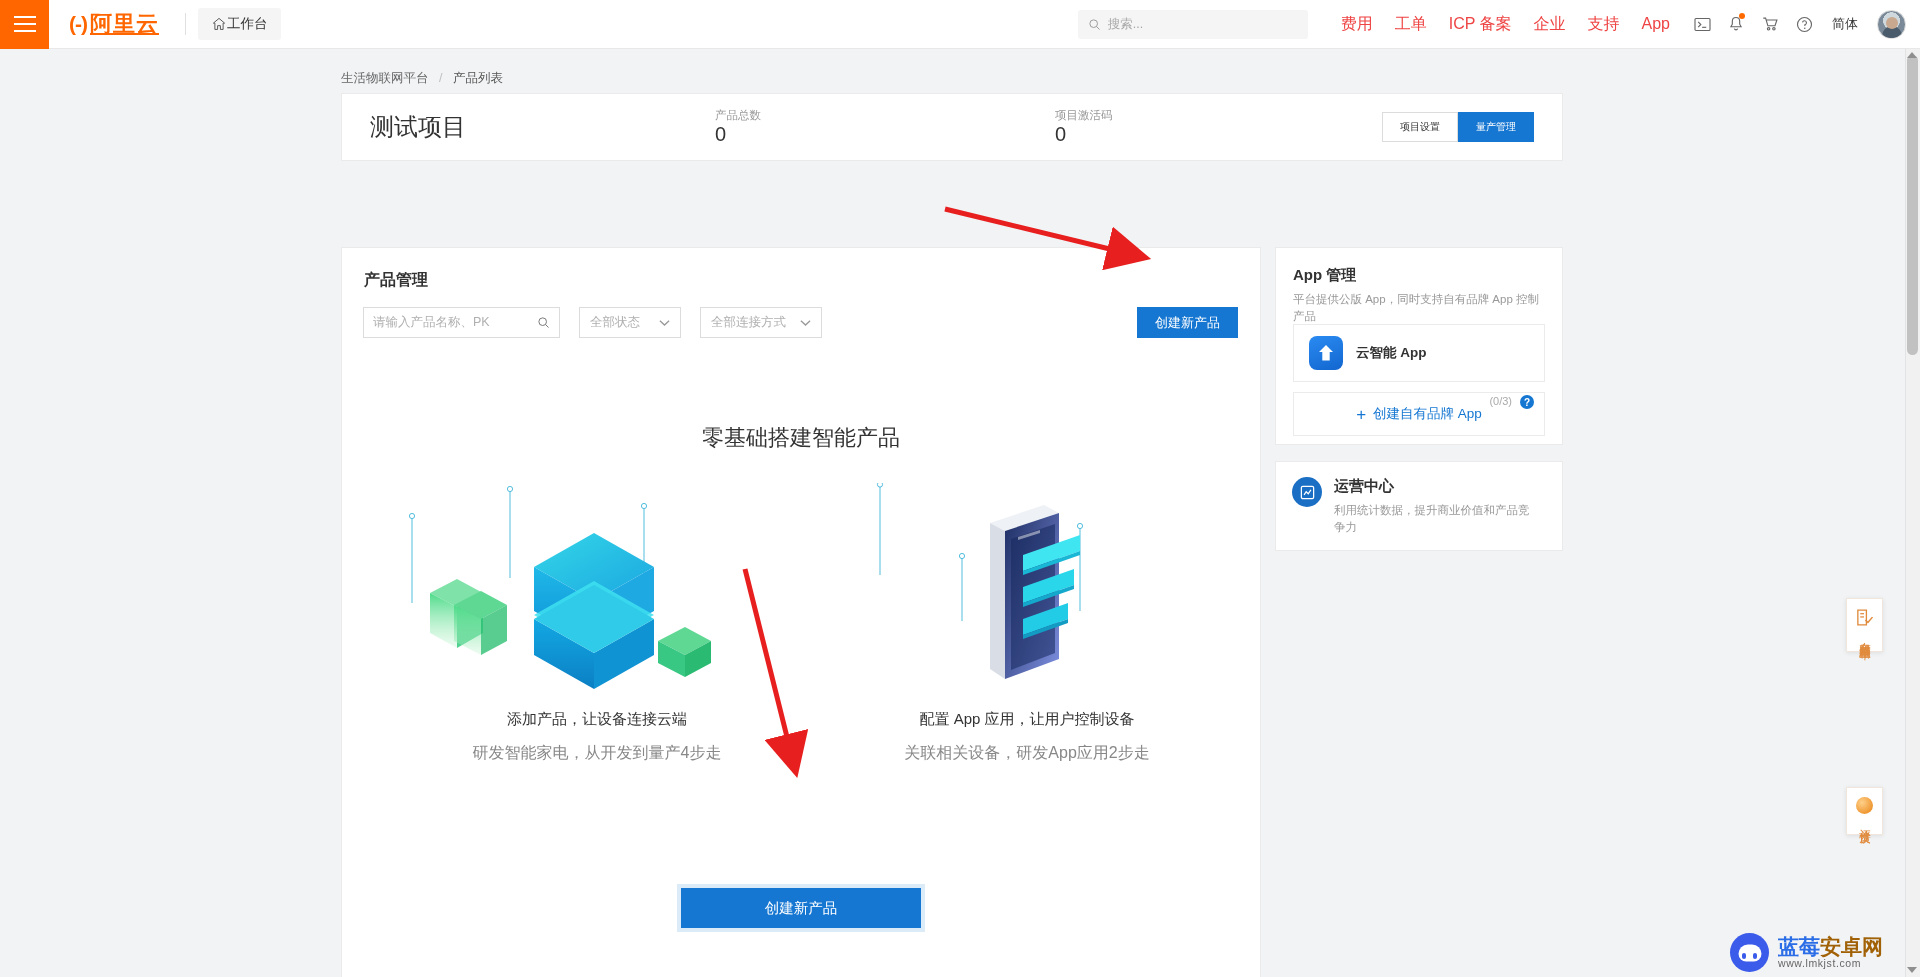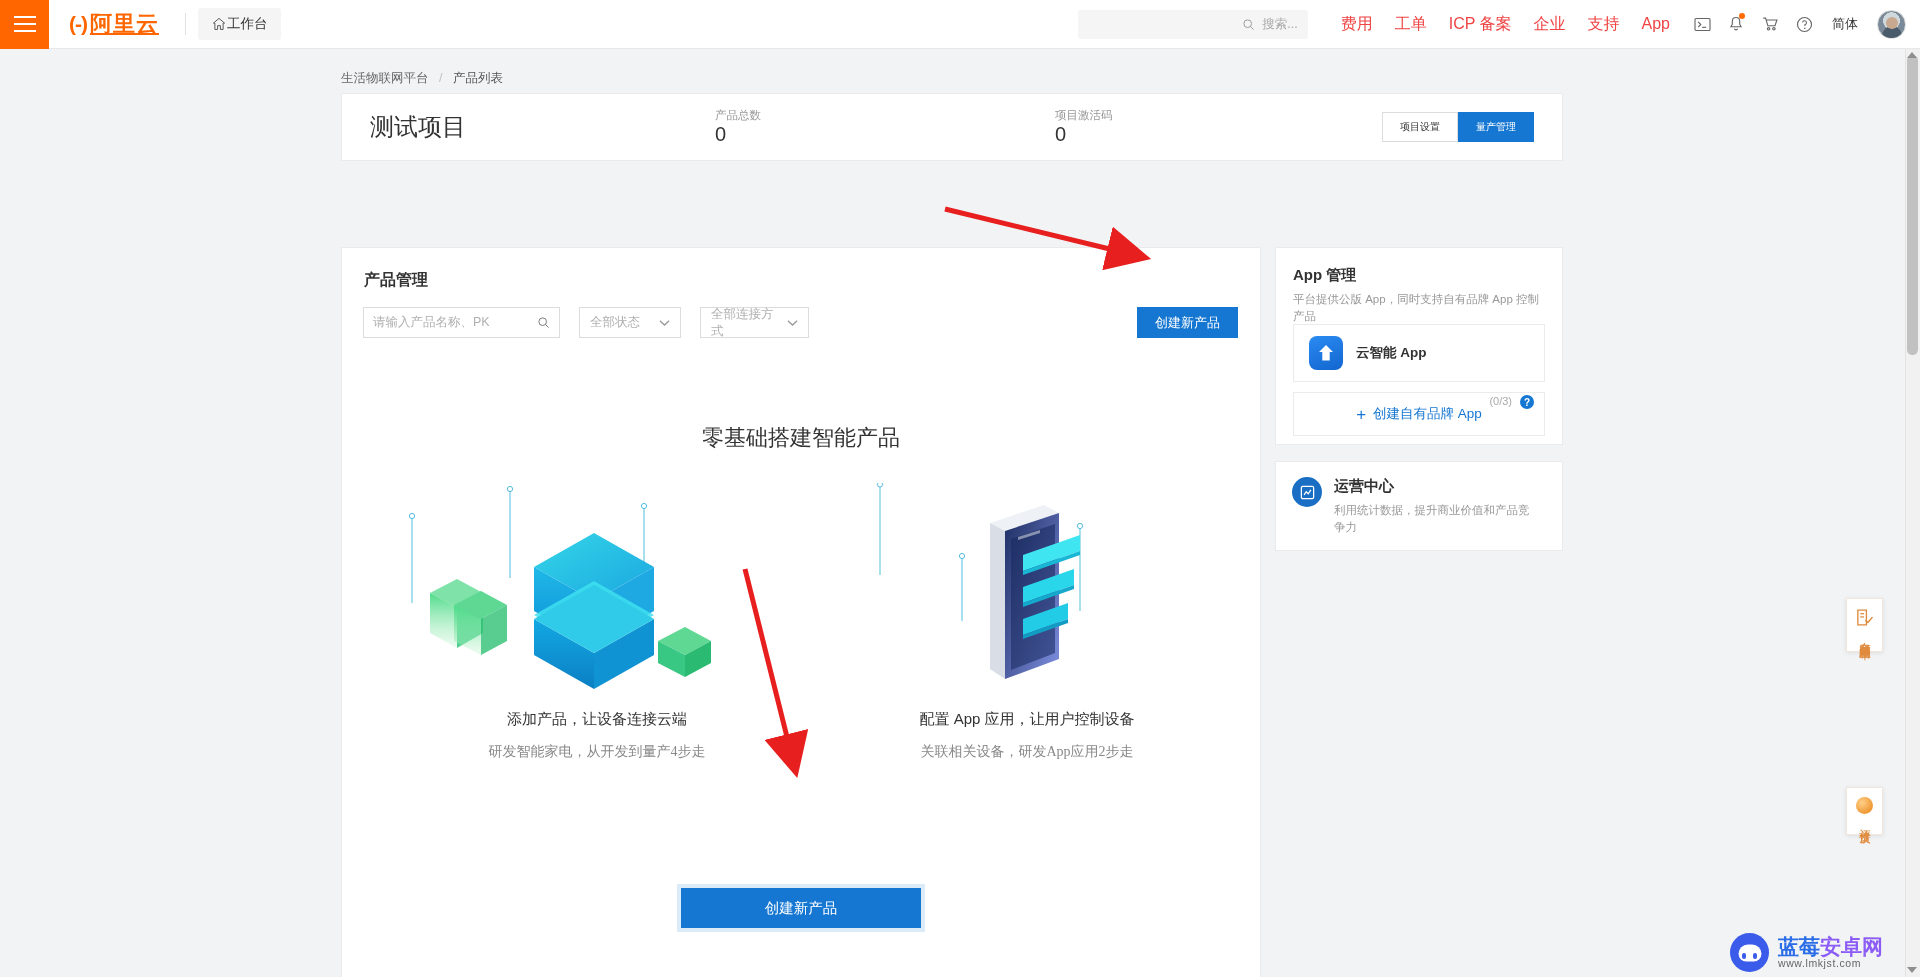--- a/index.html
+++ b/index.html
@@ -40,21 +40,21 @@
     display:flex; align-items:center; gap:1px;
     background:#f5f5f5; border-radius:3px;
     padding: 7px 14px; font-size:13.5px; color:#333; cursor:pointer;
   }
 
   .topbar-spacer { flex: 1 1 auto; }
 
   .search-box {
     width: 230px; height: 29px; background:#f5f5f5; border-radius:3px;
     display:flex; align-items:center; padding:0 10px; gap:7px;
-    margin-right: 22px; cursor: text; justify-content: flex-end;
+    margin-right: 22px; cursor: text;
   }
   .search-box .ph { font-size:12.5px; color:#a8a8a8; }
 
   .nav-links { display:flex; align-items:center; gap:0; margin-right: 4px; }
   .nav-links a {
     font-size:16px; color:#ef4444; text-decoration:none;
     padding: 0 11px; white-space:nowrap; cursor:pointer;
   }
   .nav-icons { display:flex; align-items:center; gap:0; }
   .nav-icon {
@@ -151,21 +151,21 @@
   .input-wrap {
     width:197px; height:31px; border:1px solid #dcdcdc; background:#fff;
     display:flex; align-items:center; padding: 0 9px; gap:6px; cursor:text;
   }
   .input-wrap .ph { font-size:12.5px; color:#b0b0b0; flex:1; }
   .select-wrap {
     height:31px; border:1px solid #dcdcdc; background:#fff;
     display:flex; align-items:center; padding:0 10px; gap:8px; cursor:pointer;
   }
   .select-wrap.s1 { width:102px; }
-  .select-wrap.s2 { width:109px; }
+  .select-wrap.s2 { width:122px; }
   .select-wrap .val { font-size:12.5px; color:#b0b0b0; flex:1; }
 
   .create-top-btn {
     position:absolute; right:22px; top:59px;
     background:#1677d2; color:#fff; font-size:13px;
     height:31px; padding:0 18px;
     display:inline-flex; align-items:center; cursor:pointer;
   }
 
   
@@ -176,21 +176,21 @@
   .illus-row {
     position:absolute; top:235px; left:0; width:100%; height:340px;
   }
   .illus { position:absolute; text-align:center; }
   .illus-a { left: 40px;  width: 430px; }
   .illus-b { left: 470px; width: 430px; }
   .illus-cap {
     font-size:15px; color:#333; margin-top: 8px;
   }
   .illus-sub {
-    font-size:14px; color:#888; margin-top: 14px; font-family: Liberation Serif, serif;
+    font-size:16px; color:#888; margin-top: 14px;
   }
   .create-big-btn {
     position:absolute; top:640px; left:50%; transform:translateX(-50%);
     width:240px; height:40px; background:#1677d2; color:#fff;
     font-size:14.5px; display:flex; align-items:center; justify-content:center;
     cursor:pointer; box-shadow: 0 0 0 4px rgba(22,119,210,0.15);
   }
 
   
   .side-card {
@@ -275,21 +275,21 @@
   .wm-logo::before{
     content:""; position:absolute; left:50%; top:52%;
     transform:translate(-50%,-50%);
     width:23px; height:17px; border-radius:11px 11px 9px 9px;
     background:#fff;
   }
   .wm-eye { position:absolute; top:50%; width:4px;height:6px;border-radius:2px;background:#3b5bea; }
   .wm-eye.l{ left:12px; } .wm-eye.r{ right:12px; }
   .wm-txt { line-height:1.05; }
   .wm-name { font-size:21px; font-weight:bold; }
-  .wm-name .b { color:#2b6de6; } .wm-name .d { color:#8b5cf6; }
+  .wm-name .b { color:#2b6de6; } .wm-name .d { color:#a16207; }
   .wm-url { font-size:10.5px; color:#666; letter-spacing:0.6px; }
 
   
   .arrow-svg { position:absolute; left:0; top:0; width:1905px; height:928px; pointer-events:none; }
 </style>
 </head>
 <body>
 
 <div class="topbar">
   <div class="hamburger">

